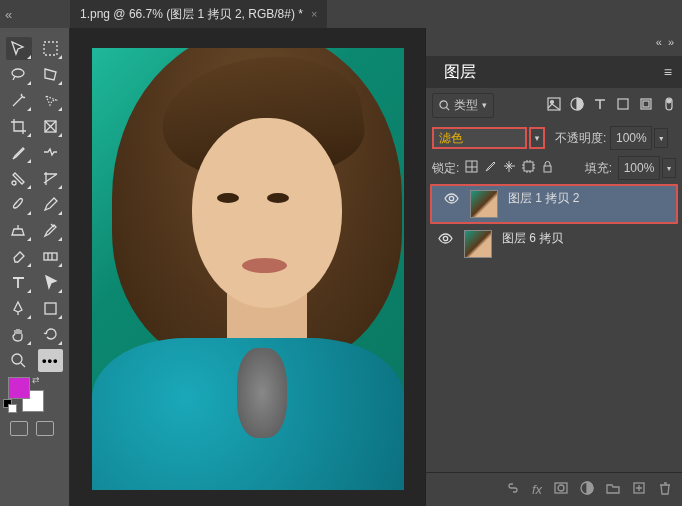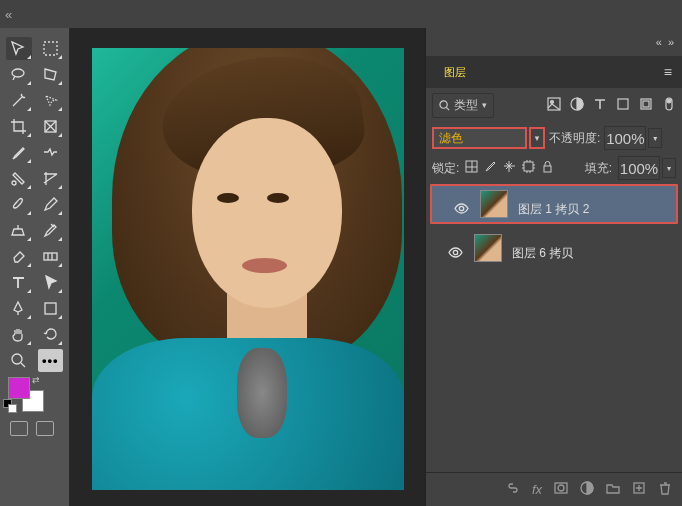--- a/index.html
+++ b/index.html
@@ -35,51 +35,55 @@
 .shirt { position:absolute; top:290px; left:0; width:312px; height:200px; background:radial-gradient(circle at 30% 30%,#1aa8b8,#0a6b7a); border-radius:30% 30% 0 0;}
 .bangs { position:absolute; top:10px; left:70px; width:200px; height:120px; background:linear-gradient(#5a3d20,#3a2410); border-radius:50% 50% 30% 50%; transform:rotate(-8deg);}
 .eye { position:absolute; width:22px; height:10px; background:#3a2410; border-radius:50%; top:145px;}
 .eye.l{left:125px;} .eye.r{left:175px;}
 .lip { position:absolute; top:210px; left:150px; width:45px; height:15px; background:#b86a5a; border-radius:50%;}
 .neckl { position:absolute; top:300px; left:145px; width:50px; height:90px; background:radial-gradient(#888,#555); border-radius:40%;}
 .panels { flex:1; background:#424242; display:flex; flex-direction:column; border-left:1px solid #222;}
 .p-top { height:28px; display:flex; justify-content:flex-end; align-items:center; padding:0 8px; gap:6px; color:#ccc; font-size:11px;}
 .p-top span{cursor:default;}
 .p-tab-row { height:32px; background:#323232; display:flex; align-items:center; padding:0 10px; justify-content:space-between;}
-.p-tab { font-size:11px; color:#fde047; padding:5px 8px;}
+.p-tab { font-size:16px; color:#ffffff; padding:5px 8px;}
 .menuico { color:#ccc; font-size:14px;}
 .filter-row { height:34px; display:flex; align-items:center; padding:4px 6px; gap:4px; background:#424242;}
 .filter-sel { display:flex; align-items:center; gap:4px; background:#424242; border:1px solid #333; padding:3px 6px; border-radius:2px; color:#ccc; font-size:12px;}
 .filter-sel svg{width:11px;height:11px;stroke:#ccc;fill:none;stroke-width:1.3;}
 .icos { display:flex; gap:9px; margin-left:auto; color:#ccc; font-size:12px;}
 .icos span svg{width:14px;height:14px;stroke:#ccc;fill:none;stroke-width:1.2;}
 .blend-row { height:32px; display:flex; align-items:center; padding:4px 6px; gap:4px; background:#424242;}
 .blend-sel { width:95px; height:22px; border:2px solid #d9534f; background:#4a4a4a; display:flex; align-items:center; justify-content:space-between; padding:0 5px; color:#eab308; font-size:12px;}
 .blend-dd { width:16px; height:22px; border:2px solid #d9534f; margin-left:-2px; display:flex; align-items:center; justify-content:center; color:#ccc; font-size:9px;}
-.lbl { color:#ccc; font-size:12px; }
+.lbl { color:#ccc; font-size:12px; margin-left:6px;}
 .pct { display:flex; align-items:center; gap:2px;}
-.pct-box { width:42px; height:24px; background:#424242; border:1px solid #333; color:#ccc; font-size:15px; display:flex; align-items:center; justify-content:center;}
+.pct-box { width:42px; height:24px; background:#424242; border:1px solid #333; color:#ccc; font-size:12px; display:flex; align-items:center; justify-content:center;}
 .pct-dd { width:14px; height:20px; border:1px solid #333; color:#ccc; font-size:8px; display:flex; align-items:center; justify-content:center;}
 .lock-row { height:28px; display:flex; align-items:center; padding:2px 6px; gap:6px; color:#ccc; font-size:12px;}
 .lock-row .li{ font-size:12px;}
 .layers { flex:1; background:#424242; overflow:auto;}
-.layer { height:40px; display:flex; align-items:flex-end; padding:4px 20px; gap:10px;}
+.layer { height:40px; display:flex; align-items:flex-start; padding:4px 10px; gap:10px;}
 .layer.sel { background:#5a6b84; border:2px solid #d9534f; margin:2px 4px; border-radius:1px;}
 .vis { width:18px; text-align:center;}
 .vis svg{width:15px;height:11px;stroke:#ddd;fill:none;stroke-width:1.3;}
 .thumb { width:28px; height:28px; background:linear-gradient(135deg,#1a9880,#5c3a1c 50%,#dfb58d 60%); border:1px solid #888;}
 .lname { color:#ddd; font-size:12px;}
 .p-bottom { height:34px; border-top:1px solid #2a2a2a; display:flex; align-items:center; justify-content:flex-end; padding:0 10px; gap:12px; color:#999; font-size:13px;}
 .p-bottom span svg{width:14px;height:14px;stroke:#999;fill:none;stroke-width:1.3;}
 </style>
 </head>
 <body>
 
 <div class="topbar">
   <div class="grip">«</div>
+  <div class="tab">
+    <span>1.png @ 66.7% (图层 1 拷贝 2, RGB/8#) *</span>
+    <span class="x">×</span>
+  </div>
 </div>
 
 <div class="main">
   <div class="toolbar">
     <div class="trow">
         <div class="tc sel">
           <svg viewBox="0 0 17 17">
             <path d="M2 2l4 12 2-5 5-2z"></path>
           </svg>
           <span class="tri"></span>

